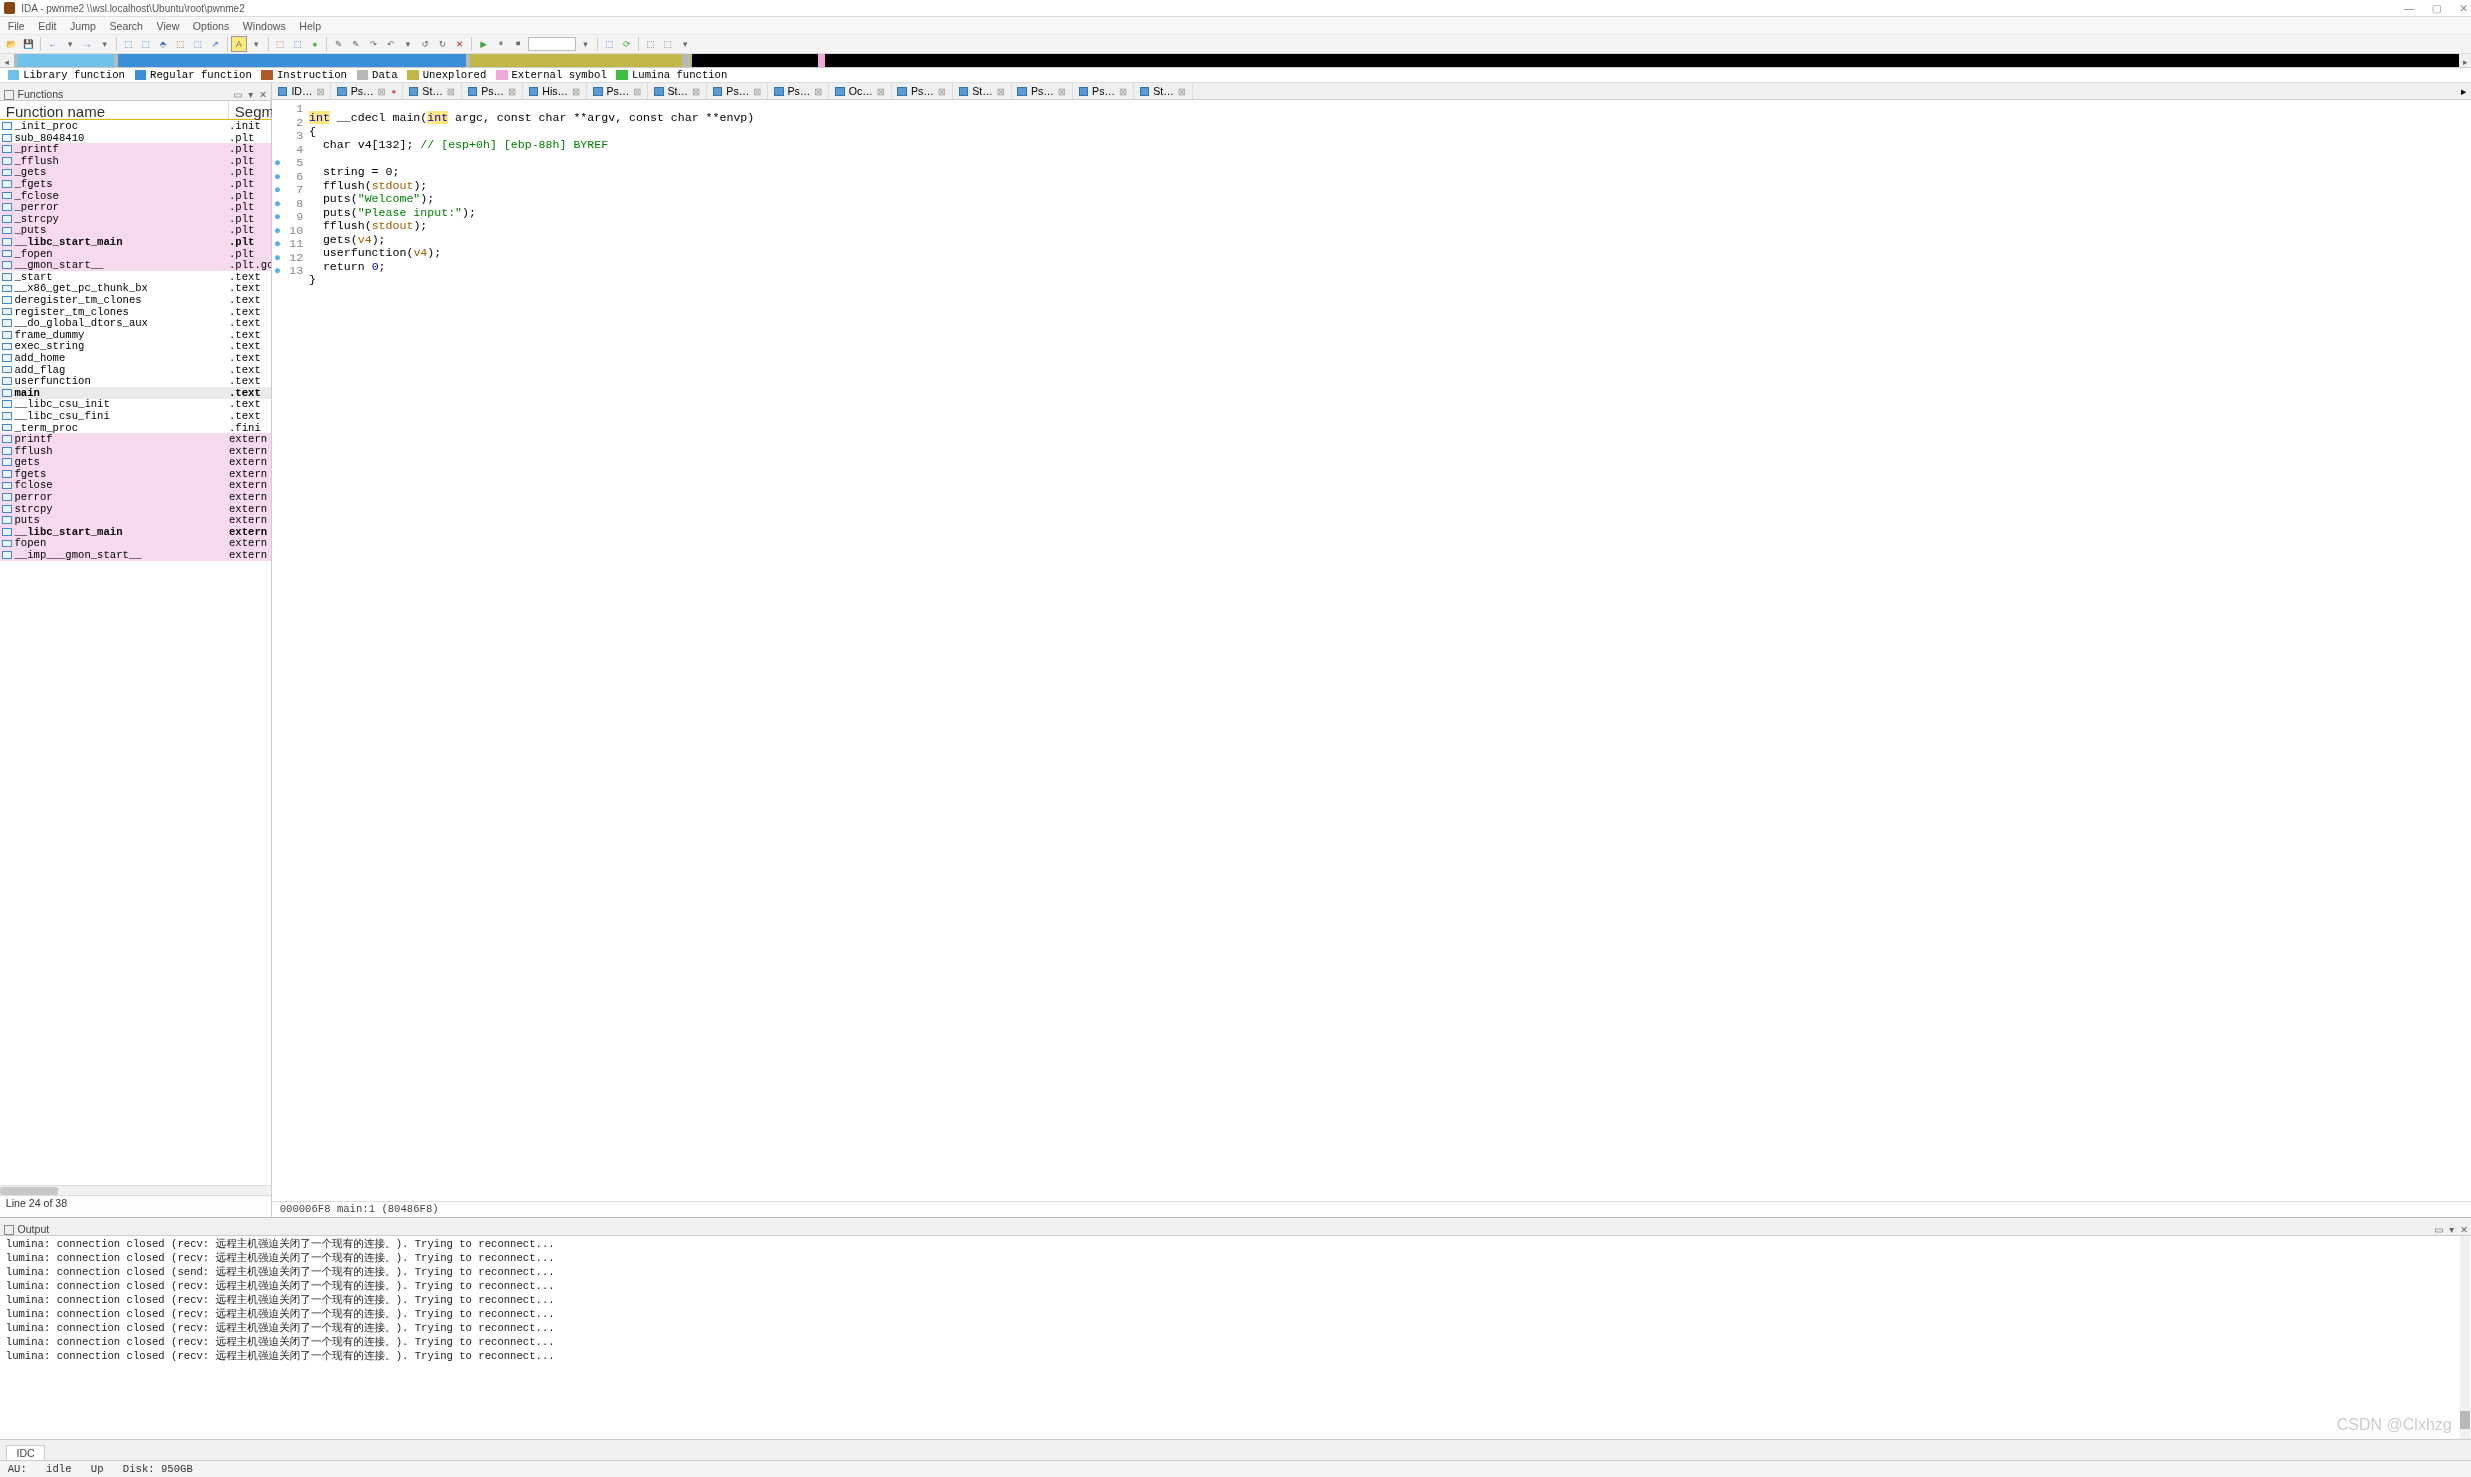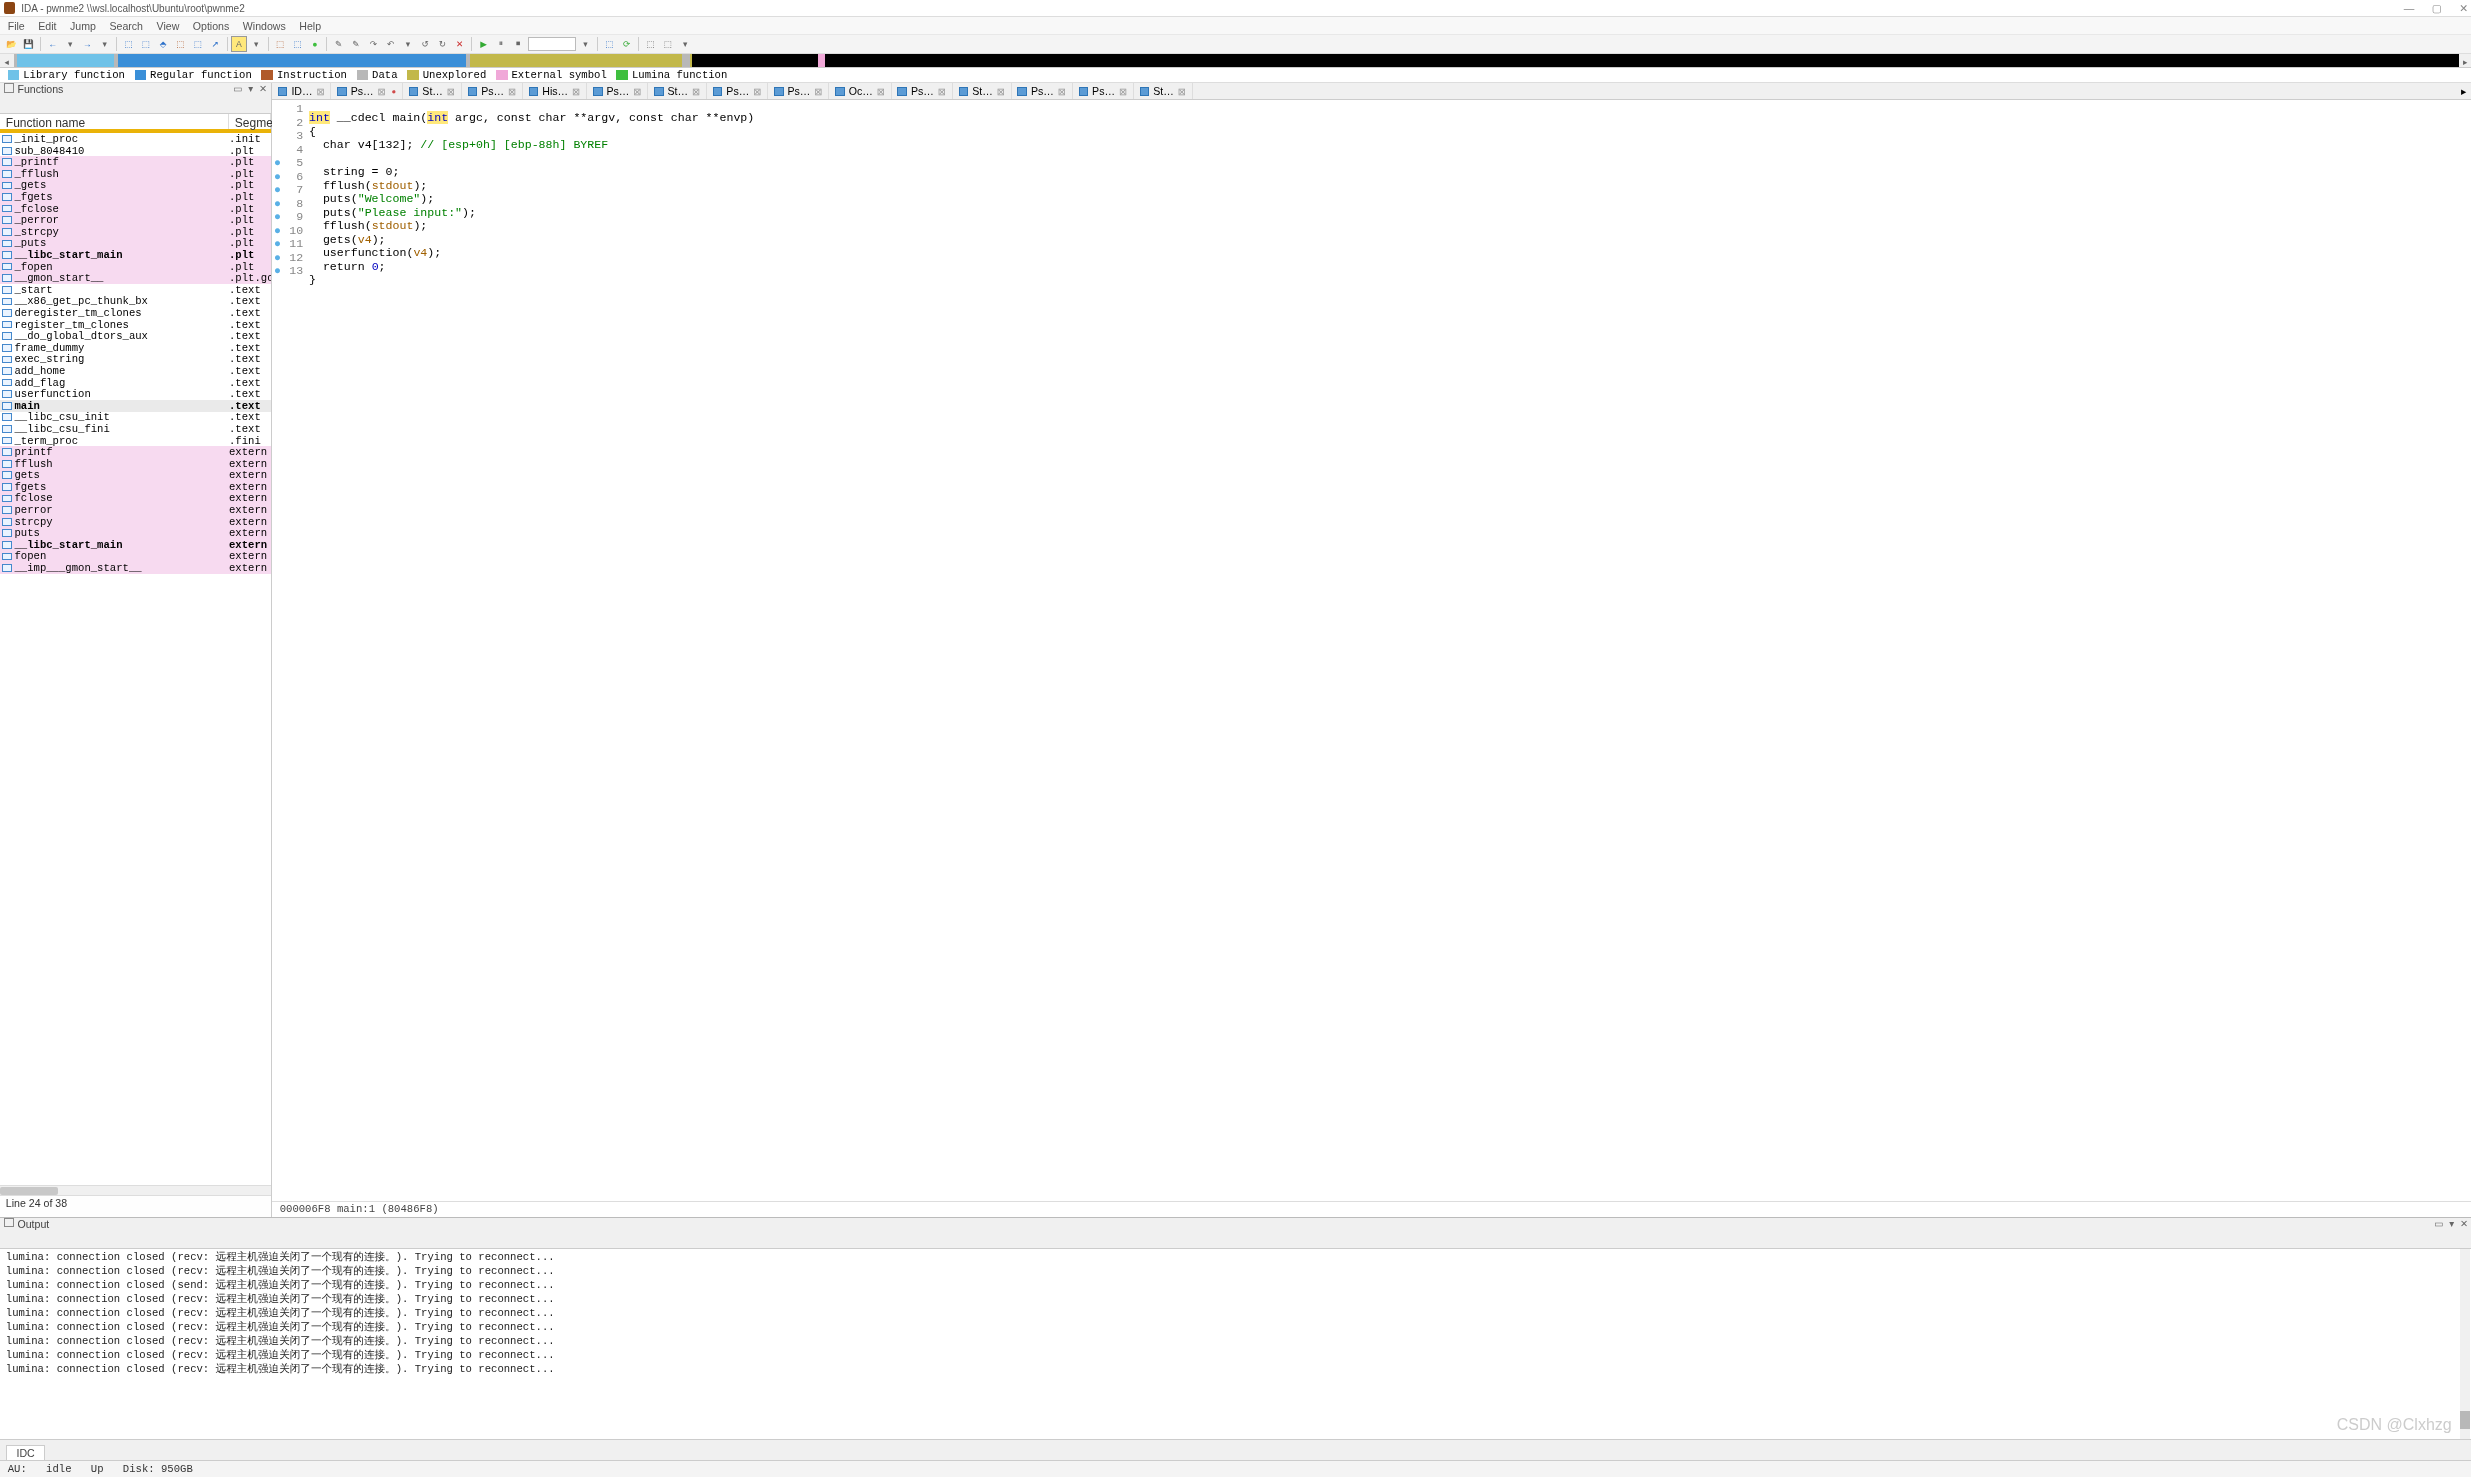--- a/index.html
+++ b/index.html
@@ -15,25 +15,25 @@
 .tbtn { width: 15.4px; height: 15.4px; display: inline-flex; align-items: center; justify-content: center; font-size: 8.7px; cursor: pointer; color: #666; }
 .tsep { width: 1px; height: 13.5px; background: #ccc; margin: 0 1.9px; }
 .tinput { width: 48px; height: 13.5px; border: 1px solid #bbb; background: #fff; font-size: 8.7px; }
 .navbar { height: 13.5px; display: flex; border-bottom: 1px solid #ccc; }
 .navseg { height: 100%; }
 .legend { height: 15.4px; background: #fff; display: flex; align-items: center; padding: 0 7.7px; gap: 9.7px; border-bottom: 1px solid #ddd; font-family: "Courier New", monospace; font-size: 10.6px; }
 .legitem { display: flex; align-items: center; gap: 3.9px; }
 .legbox { width: 11.6px; height: 9.7px; }
 .main { display: flex; height: calc(100% - 17.4px - 17.4px - 19.3px - 13.5px - 15.4px - 222px - 21px - 17.4px); }
 .funcpanel { width: 272px; background: #fff; border-right: 1px solid #ccc; display: flex; flex-direction: column; }
-.panelhdr { height: 31px; background: #f0f0f0; border-bottom: 1px solid #ccc; display: flex; align-items: flex-start; padding: 0 3.9px; font-size: 10.6px; }
+.panelhdr { height: 18px; background: #f0f0f0; border-bottom: 1px solid #ccc; display: flex; align-items: flex-end; padding: 0 3.9px; font-size: 10.6px; }
 .panelhdr .icon { width: 9.7px; height: 9.7px; border: 1px solid #888; margin-right: 3.9px; }
 .panelhdr .title { flex: 1; color: #444; }
 .panelhdr .btns { display: flex; gap: 5.8px; color: #666; font-size: 9.7px; }
-.colhdr { height: 19.3px; display: flex; border-bottom: 4px solid #eab308; font-size: 12px; color: #333; }
+.colhdr { height: 19.3px; display: flex; border-bottom: 1px solid #eab308; font-size: 15px; color: #333; }
 .colhdr > div { padding: 1.9px 5.8px; border-right: 1px solid #ddd; }
 .funclist { flex: 1; overflow: hidden; font-family: "Courier New", monospace; font-size: 10.6px; }
 .funcrow { display: flex; height: 11.6px; align-items: center; }
 .funcrow .fi { width: 9.7px; height: 7.7px; border: 1px solid #4488cc; background: #eaf4ff; margin-left: 1.9px; margin-right: 1.9px; }
 .funcrow .fn { flex: 1; padding-left: 1px; white-space: nowrap; }
 .funcrow .fs { width: 42px; text-align: left; }
 .funcrow.pink { background: #f7daf0; }
 .funcrow.sel { background: #eaeaea; }
 .funcrow.bold .fn, .funcrow.bold .fs { font-weight: bold; }
 .funcfoot { height: 22px; border-top: 1px solid #ddd; padding: 1.9px 5.8px; font-size: 10.6px; color: #333; background:#fefefe; }

